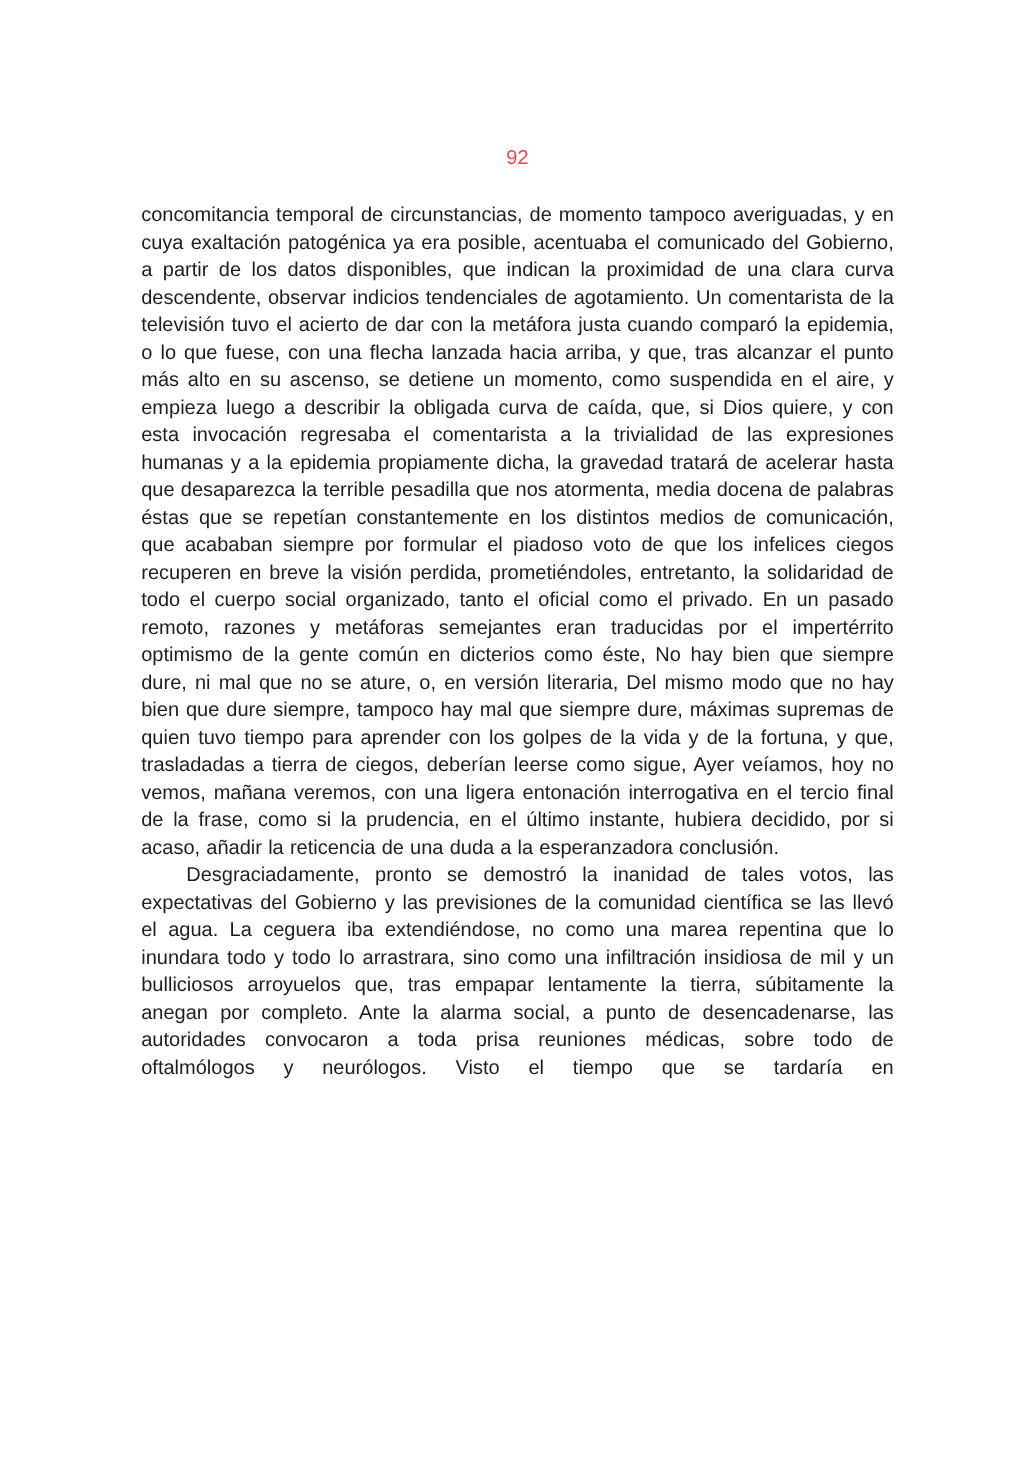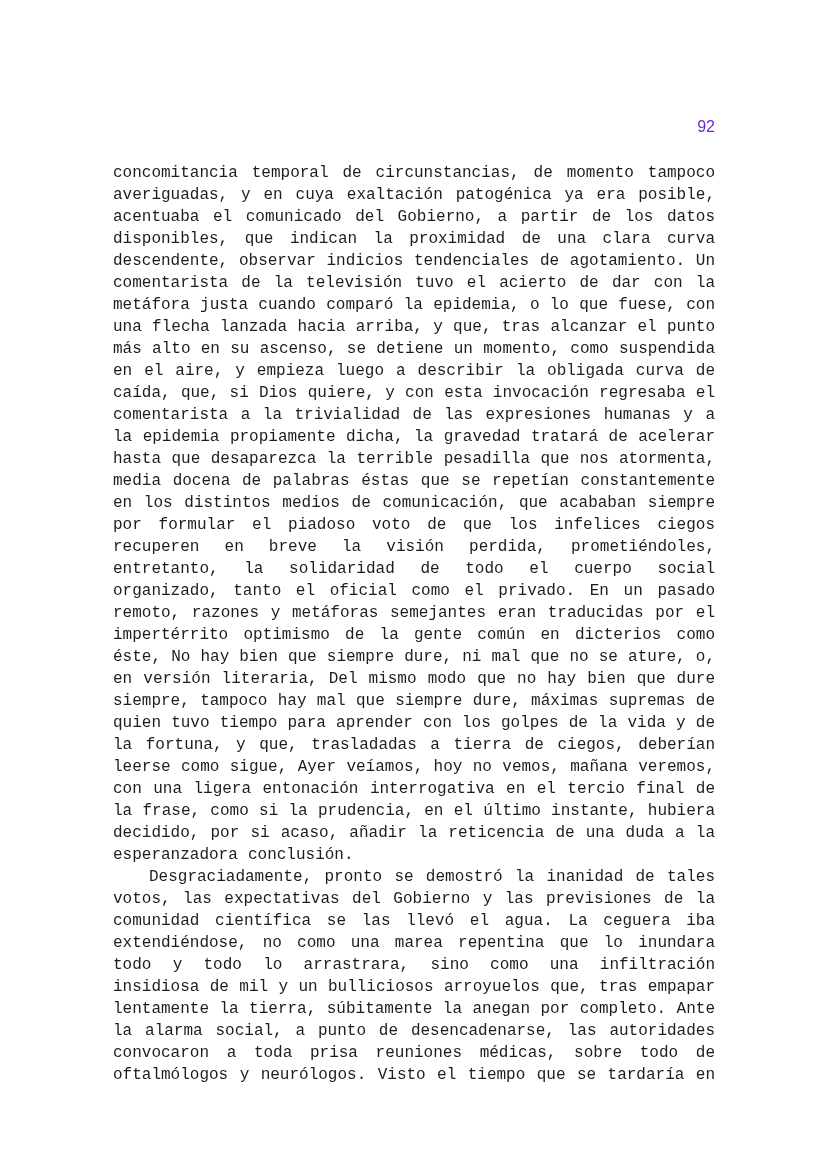--- a/index.html
+++ b/index.html
@@ -17,30 +17,29 @@
     width: 828px;
     height: 1171px;
     padding: 116px 113px 0 113px;
     background: #ffffff;
     font-family: "Liberation Sans", sans-serif;
     font-size: 16px;
     line-height: 22px;
     color: #1d1d1d;
   }
   .page-number {
-    text-align: right;
+    text-align: center;
     margin: 0 0 24px 0;
-    color: #6d28d9;
+    color: #ef4444;
   }
   p.body-para {
     margin: 0;
     text-align: justify;
     word-spacing: 0.5px;
     hyphens: none;
-    font-family: Liberation Mono, monospace;
   }
   p.continuation {
     text-indent: 0;
   }
   p.indented {
     text-indent: 36px;
   }
   p.justify-last {
     text-align-last: justify;
   }

